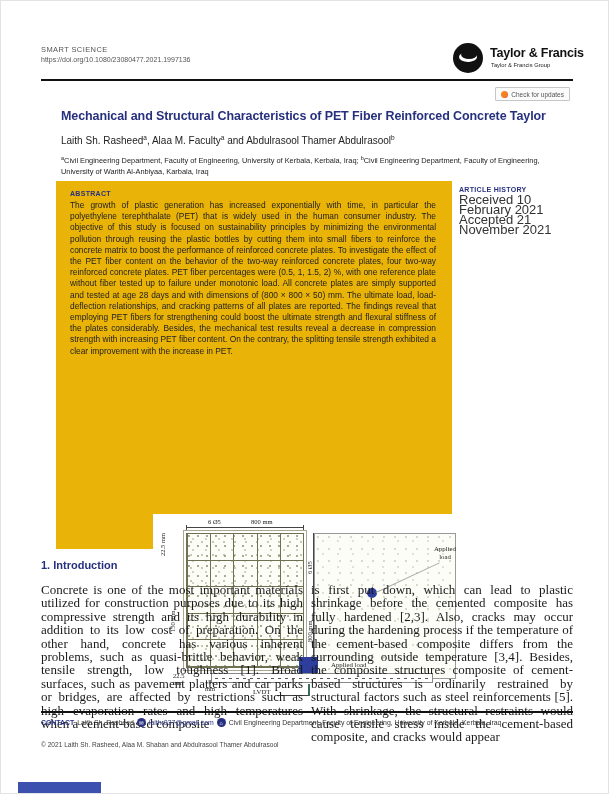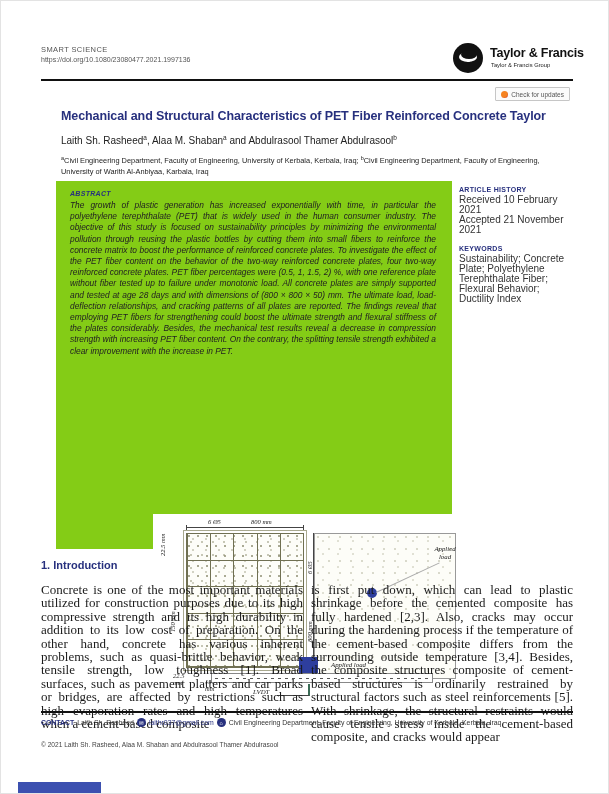--- a/index.html
+++ b/index.html
@@ -29,28 +29,28 @@
   #check-updates .mark { width:7px; height:7px; border-radius:50%; background:radial-gradient(circle at 35% 35%, #f58220 55%, #c1272d); }
 
   
   #title { position:absolute; left:60px; top:108px; width:505px; font-size:12.5px; font-weight:bold; letter-spacing:-.1px; }
   #authors { position:absolute; left:60px; top:133px; width:505px; font-size:10px; color:#222; }
   #authors sup { font-size:6.5px; }
   #affiliations { position:absolute; left:60px; top:152px; width:505px; font-size:7.4px; line-height:10.5px; color:#222; }
   #affiliations sup { font-size:5.5px; }
 
   
-  #abstract-box { position:absolute; left:55px; top:180px; width:396px; height:368px; background:#84cc16;font-style:italic; }
+  #abstract-box { position:absolute; left:55px; top:180px; width:396px; height:368px; background:#eab308; }
   #abstract-heading { position:absolute; left:14px; top:9px; font-size:7px; font-weight:bold; letter-spacing:.3px; }
   #abstract-text { position:absolute; left:14px; top:19px; width:366px; font-size:8.4px; line-height:11.2px; text-align:justify; color:#222; }
 
   
   #meta-col { position:absolute; left:458px; top:185px; width:118px; }
   .meta-heading { font-size:7px; font-weight:bold; letter-spacing:.3px; margin-bottom:2px; }
-  .meta-item { font-size:10px; line-height:10px; color:#333; }
+  .meta-item { font-size:13px; line-height:10px; color:#333; }
   #keywords-block { margin-top:10px; }
 
   
   #figure-panel { position:absolute; left:97px; top:333px; width:308px; height:200px; background:#fff; }
   .speckle {
     background-color:#fdfdf8;
     background-image:
       radial-gradient(circle at 2px 2px, #8d8d70 .6px, transparent 1px),
       radial-gradient(circle at 6px 5px, #a4a48b .5px, transparent .9px),
       radial-gradient(circle at 4px 8px, #8d8d70 .5px, transparent .9px);
@@ -119,21 +119,21 @@
   <div id="tf-name">Taylor &amp; Francis</div>
   <div id="tf-group">Taylor &amp; Francis Group</div>
   <div id="header-rule"></div>
   <div id="check-updates">
     <span class="mark"></span>
     <span>Check for updates</span>
   </div>
 
   <div id="title" class="navy">Mechanical and Structural Characteristics of PET Fiber Reinforced Concrete Taylor</div>
   <div id="authors">
-    <span>Laith Sh. Rasheed</span><sup>a</sup><span>, </span><span>Alaa M. Shaban</span><sup>a</sup><span> and </span><span>Abdulrasool Thamer Abdulrasool</span><sup>b</sup>
+    <span>Laith Sh. Rasheed</span><sup>a</sup><span>, </span><span>Alaa M. Faculty</span><sup>a</sup><span> and </span><span>Abdulrasool Thamer Abdulrasool</span><sup>b</sup>
   </div>
   <div id="affiliations">
     <sup>a</sup><span>Civil Engineering Department, Faculty of Engineering, University of Kerbala, Kerbala, Iraq; </span><sup>b</sup><span>Civil Engineering Department, Faculty of Engineering, University of Warith Al-Anbiyaa, Karbala, Iraq</span>
   </div>
 
   <div id="abstract-box">
     <div id="abstract-heading" class="navy">ABSTRACT</div>
     <div id="abstract-text">The growth of plastic generation has increased exponentially with time, in particular the polyethylene terephthalate (PET) that is widely used in the human consumer industry. The objective of this study is focused on sustainability principles by minimizing the environmental pollution through reusing the plastic bottles by cutting them into small fibers to reinforce the concrete matrix to boost the performance of reinforced concrete plates. To investigate the effect of the PET fiber content on the behavior of the two-way reinforced concrete plates, four two-way reinforced concrete plates. PET fiber percentages were (0.5, 1, 1.5, 2) %, with one reference plate without fiber tested up to failure under monotonic load. All concrete plates are simply supported and tested at age 28 days and with dimensions of (800 × 800 × 50) mm. The ultimate load, load-deflection relationships, and cracking patterns of all plates are reported. The findings reveal that employing PET fibers for strengthening could boost the ultimate strength and flexural stiffness of the plates considerably. Besides, the mechanical test results reveal a decrease in compression strength with increasing PET fiber content. On the contrary, the splitting tensile strength exhibited a clear improvement with the increase in PET.</div>
 
     <div id="figure-panel">
@@ -169,24 +169,20 @@
       <div id="lvdt-tick"></div>
       <div id="lvdt-leader"></div>
       <div id="lvdt-label">LVDT</div>
     </div>
   </div>
 
   <div id="meta-col">
     <div class="meta-heading navy">ARTICLE HISTORY</div>
     <div class="meta-item">Received 10 February 2021</div>
     <div class="meta-item">Accepted 21 November 2021</div>
-    <div id="keywords-block">
-      <div class="meta-heading navy">KEYWORDS</div>
-      <div class="meta-item">Sustainability; Concrete Plate; Polyethylene Terephthalate Fiber; Flexural Behavior; Ductility Index</div>
-    </div>
   </div>
 
   <div id="intro-heading" class="navy">1. Introduction</div>
   <div id="col-1" class="col">Concrete is one of the most important materials utilized for construction purposes due to its high compressive strength and its high durability in addition to its low cost of preparation. On the other hand, concrete has various inherent problems, such as quasi-brittle behavior, weak tensile strength, low toughness [1]. Broad surfaces, such as pavement platters and car parks or bridges, are affected by restrictions such as high evaporation rates and high temperatures when a cement-based composite</div>
   <div id="col-2" class="col">is first put down, which can lead to plastic shrinkage before the cemented composite has fully hardened [2,3]. Also, cracks may occur during the hardening process if the temperature of the cement-based composite differs from the surrounding outside temperature [3,4]. Besides, the composite structures composite of cement-based structures is ordinarily restrained by structural factors such as steel reinforcements [5]. With shrinkage, the structural restraints would cause tensile stress inside the cement-based composite, and cracks would appear</div>
 
   <div id="footer-rule"></div>
   <div id="contact-line">
     <span class="lbl navy">CONTACT</span>
     <span>Laith Sh. Rasheed</span>

